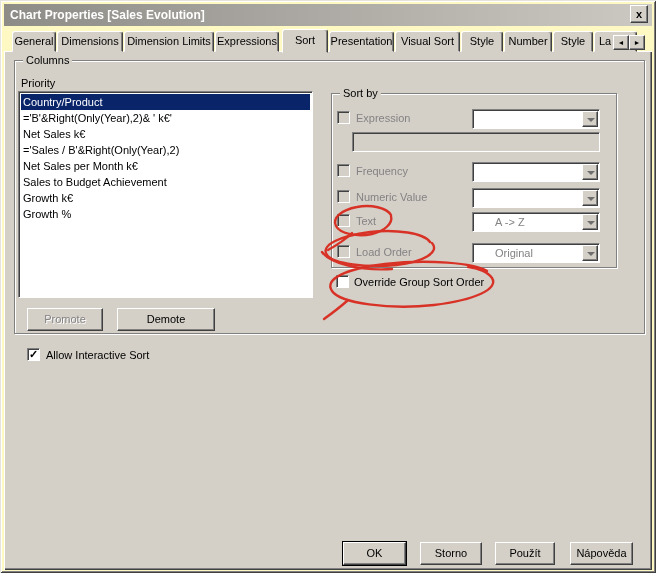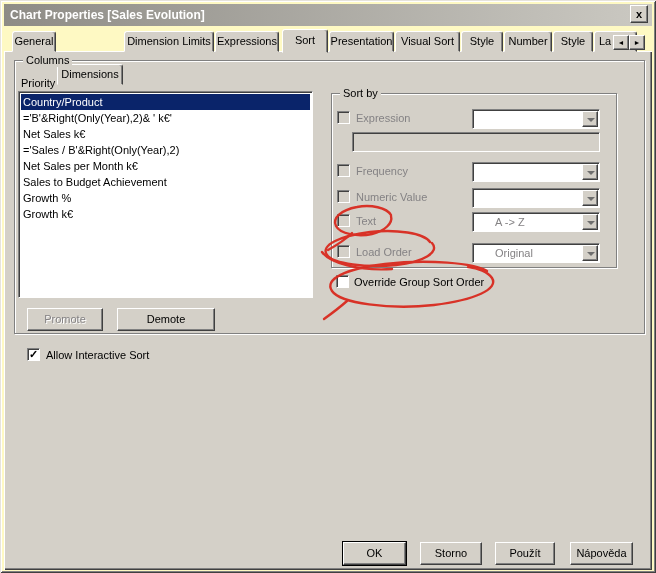--- a/index.html
+++ b/index.html
@@ -102,21 +102,21 @@
 <body>
 
 <div class="dialog">
 
   <div class="titlebar">
     <span>Chart Properties [Sales Evolution]</span>
   </div>
   <div class="closebtn">x</div>
 
   <div class="tab" style="left:12px;width:44px;">General</div>
-  <div class="tab" style="left:57px;width:66px;margin-top:33px;">Dimensions</div>
+  <div class="tab" style="left:57px;width:66px;">Dimensions</div>
   <div class="tab" style="left:124px;width:90px;">Dimension Limits</div>
   <div class="tab" style="left:215px;width:64px;">Expressions</div>
   <div class="tab active" style="left:282px;width:46px;">Sort</div>
   <div class="tab" style="left:329px;width:65px;">Presentation</div>
   <div class="tab" style="left:395px;width:65px;">Visual Sort</div>
   <div class="tab" style="left:461px;width:42px;">Style</div>
   <div class="tab" style="left:504px;width:48px;">Number</div>
   <div class="tab" style="left:553px;width:40px;">Style</div>
   <div class="tab" style="left:594px;width:43px;text-align:left;padding-left:4px;">La</div>
   <div class="tabarrow" style="left:613px;">◄</div>
@@ -129,22 +129,22 @@
   </div>
   <div class="lbl" style="left:21px;top:77px;">Priority</div>
 
   <div class="listbox">
     <div class="li sel">Country/Product</div>
     <div class="li">='B'&amp;Right(Only(Year),2)&amp; ' k€'</div>
     <div class="li">Net Sales k€</div>
     <div class="li">='Sales / B'&amp;Right(Only(Year),2)</div>
     <div class="li">Net Sales per Month k€</div>
     <div class="li">Sales to Budget Achievement</div>
+    <div class="li">Growth k€</div>
     <div class="li">Growth %</div>
-    <div class="li">Growth k€</div>
   </div>
 
   <div class="btn disabled" style="left:27px;top:308px;width:76px;">Promote</div>
   <div class="btn" style="left:117px;top:308px;width:98px;">Demote</div>
 
   <div class="groupbox" style="left:331px;top:93px;width:286px;height:175px;">
     <span class="gb-label">Sort by</span>
   </div>
 
   <div class="cb dis" style="left:337px;top:111px;"></div>

